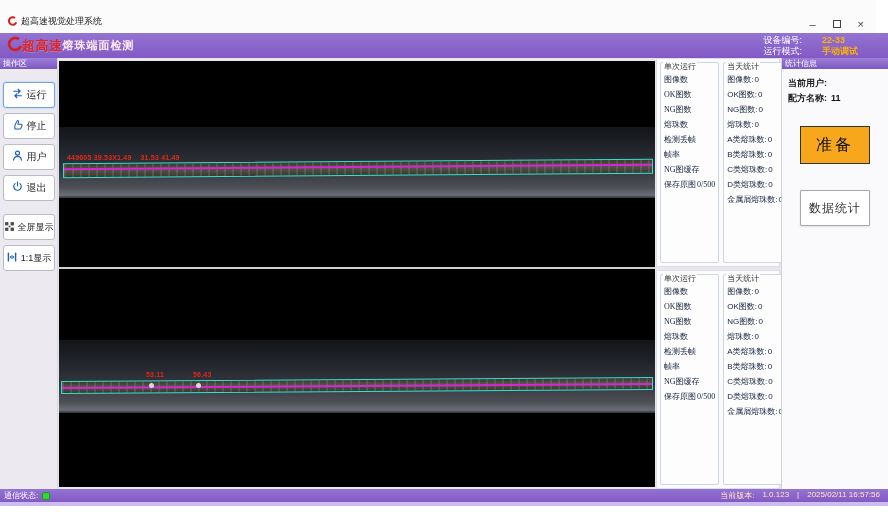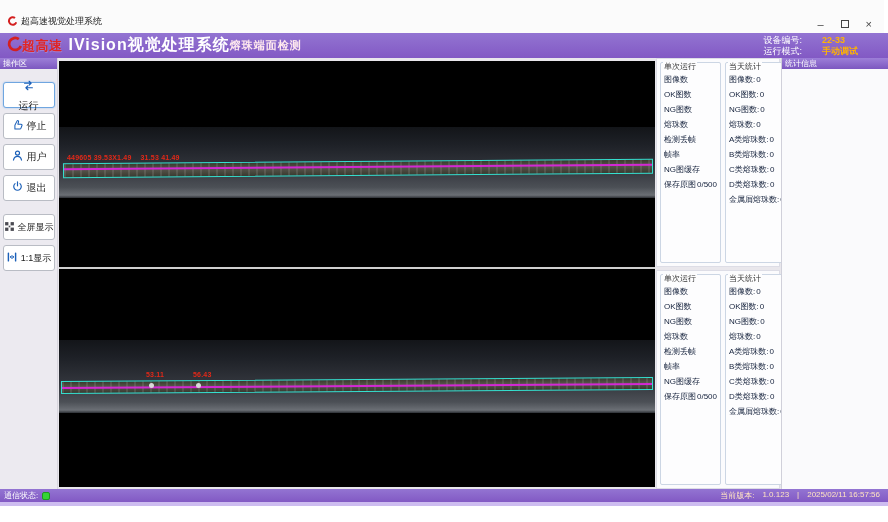--- a/index.html
+++ b/index.html
@@ -1,20 +1,20 @@
 <!DOCTYPE html>
 <html><head>
 <meta charset="utf-8">
 <style>
   * { margin:0; padding:0; box-sizing:border-box; }
   html,body { width:888px; height:522px; }
   body { font-family:"Liberation Sans",sans-serif; background:#fff; position:relative; overflow:hidden; }
 
   
-  .titlebar { position:absolute; top:0; left:0; right:4px; height:33px; background:#fbfbfb; }
+  .titlebar { position:absolute; top:0; left:0; right:12px; height:33px; background:#fbfbfb; }
   .tb-left { position:absolute; left:7px; bottom:3px; display:flex; align-items:center; gap:4px; }
   .tb-title { font-size:9px; color:#222; }
   .tb-controls { position:absolute; right:12px; bottom:4px; display:flex; align-items:center; gap:17px; color:#444; }
   .tb-btn { font-size:11px; line-height:10px; cursor:default; }
   .tb-max { width:8px; height:8px; border:1px solid #444; display:inline-block; }
 
   
   .header { position:absolute; top:33px; left:0; right:0; height:25px;
             background:linear-gradient(180deg,#9374d2,#8259c4); display:flex; align-items:center; color:#fff; }
   .brand { display:flex; align-items:center; margin-left:6px; }
@@ -32,21 +32,21 @@
   
   .main { position:absolute; top:58px; left:0; width:888px; height:431px; background:#e9e7ec; }
 
   
   .sidebar { position:absolute; left:0; top:0; width:58px; height:100%; background:#eceaf0; border-right:1px solid #d8d6de; }
   .strip-purple { height:11px; background:linear-gradient(180deg,#9d7fd8,#7c58c0); color:#fff; font-size:8px;
                   line-height:11px; padding-left:3px; }
   .side-buttons { display:flex; flex-direction:column; align-items:center; padding-top:13px; gap:5px; }
   .side-btn { width:52px; height:26px; background:#fff; border:1px solid #b9bcc4; border-radius:3px;
               display:flex; align-items:center; justify-content:center; gap:3px; cursor:default; }
-  .side-btn.focused { border:1px solid #6fa6e0; box-shadow:0 0 2px #9cc3ec;flex-direction:column; }
+  .side-btn.focused { border:1px solid #6fa6e0; box-shadow:0 0 2px #9cc3ec; }
   .side-btn .lbl { font-size:10px; color:#222; }
   .side-btn.small .lbl { font-size:9px; }
   .side-btn svg { flex:0 0 auto; }
   .gap-before { margin-top:8px; }
 
   
   .viewports { position:absolute; left:59px; top:3px; width:596px; height:426px; background:#000;
                display:flex; flex-direction:column; }
   .viewport { position:relative; overflow:hidden; background:#000; }
   .vp1 { height:206px; }
@@ -73,21 +73,21 @@
   .dot { position:absolute; width:5px; height:5px; border-radius:50%; background:#d9d9d9; }
   .dot1 { left:90px; top:114px; }
   .dot2 { left:137px; top:114px; }
 
   
   .stats-col { position:absolute; left:656px; top:0; width:124px; height:100%; }
   .stats-panel { background:#fbfbfd; border:1px solid #dddde6; padding:3px; display:flex; gap:4px; }
   .sp1 { height:209px; }
   .sp2 { margin-top:3px; height:219px; }
   .groupbox { position:relative; border:1px solid #ccd6e4; border-radius:2px; background:#fdfdfe; padding:9px 3px 3px 3px; }
-  .gb-run { width:76px; }
+  .gb-run { width:76px;font-family:Liberation Serif, serif; }
   .gb-day { flex:1; }
   .gb-title { position:absolute; top:-1px; left:2px; font-size:8px; color:#333; background:#fdfdfe; padding:0 1px; line-height:9px; }
   .row { font-size:8px; color:#15223c; height:15px; line-height:15px; white-space:nowrap; }
   .row .val { margin-left:1px; }
 
   
   .right-panel { position:absolute; left:781px; top:0; width:107px; height:100%; background:#fafafc; border-left:1px solid #d0d0da; }
   .rp-body { padding:7px 6px 0 6px; }
   .rp-row { font-size:9px; font-weight:bold; color:#222; line-height:15px; display:flex; gap:4px; }
   .rp-value { font-weight:bold; color:#111; }
@@ -126,21 +126,20 @@
 
 <div class="header">
   <div class="brand">
     <span>
       <svg width="16" height="16" viewBox="0 0 20 20">
           <path d="M16 4a7.5 7.5 0 1 0 2.5 8.5" fill="none" stroke="#d42020" stroke-width="3.4"></path>
         </svg>
     </span>
     <span class="brand-text">超高速</span>
   </div>
-  <span class="app-title">IVision视觉处理系统</span>
   <span class="app-subtitle">熔珠端面检测</span>
   <div class="header-info">
     <div class="hi-row">
       <span class="hi-label">设备编号:</span>
       <span class="hi-value">22-33</span>
     </div>
     <div class="hi-row">
       <span class="hi-label">运行模式:</span>
       <span class="hi-value">手动调试</span>
     </div>
@@ -388,20 +387,32 @@
             <div class="row">
               <span class="lbl">金属屑熔珠数:</span><span class="val">0</span>
             </div>
           </div>
       </div>
     </div>
   </div>
 
   <div class="right-panel">
     <div class="strip-purple">统计信息</div>
+    <div class="rp-body">
+      <div class="rp-row">
+        <span>当前用户:</span>
+        <span class="rp-value"></span>
+      </div>
+      <div class="rp-row">
+        <span>配方名称:</span>
+        <span class="rp-value">11</span>
+      </div>
+      <button class="btn-prepare">准备</button>
+      <button class="btn-data">数据统计</button>
+    </div>
   </div>
 </div>
 
 <div class="statusbar">
   <div class="sb-left">
     <span>通信状态:</span>
     <span class="sb-ind"></span>
   </div>
   <div class="sb-right">
     <span>当前版本:</span>

